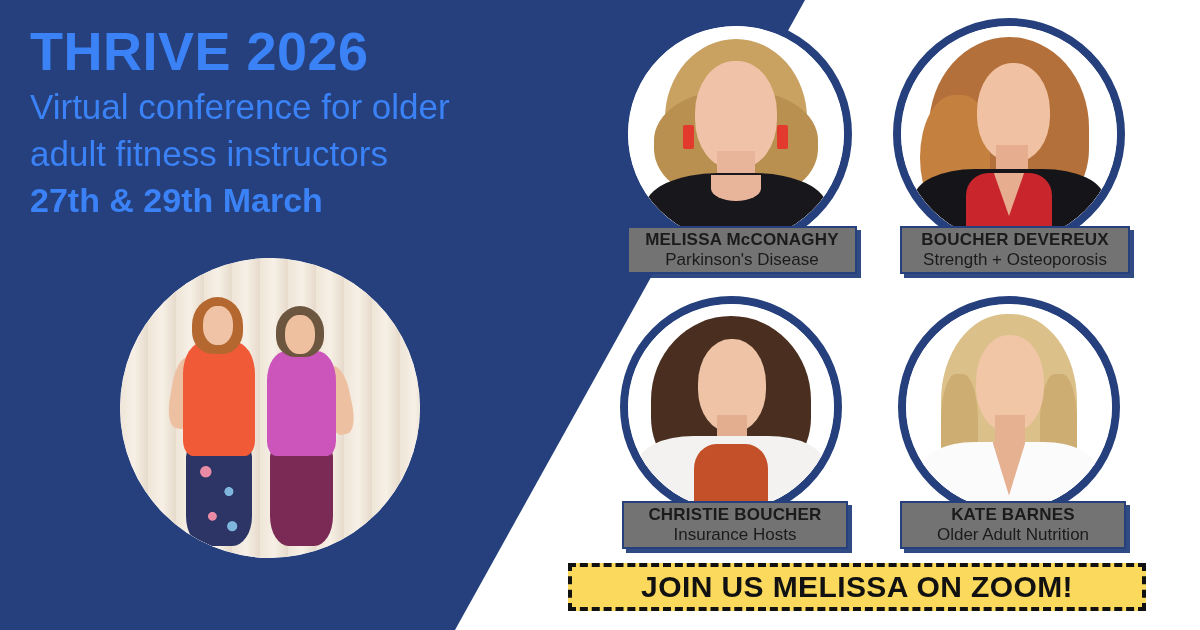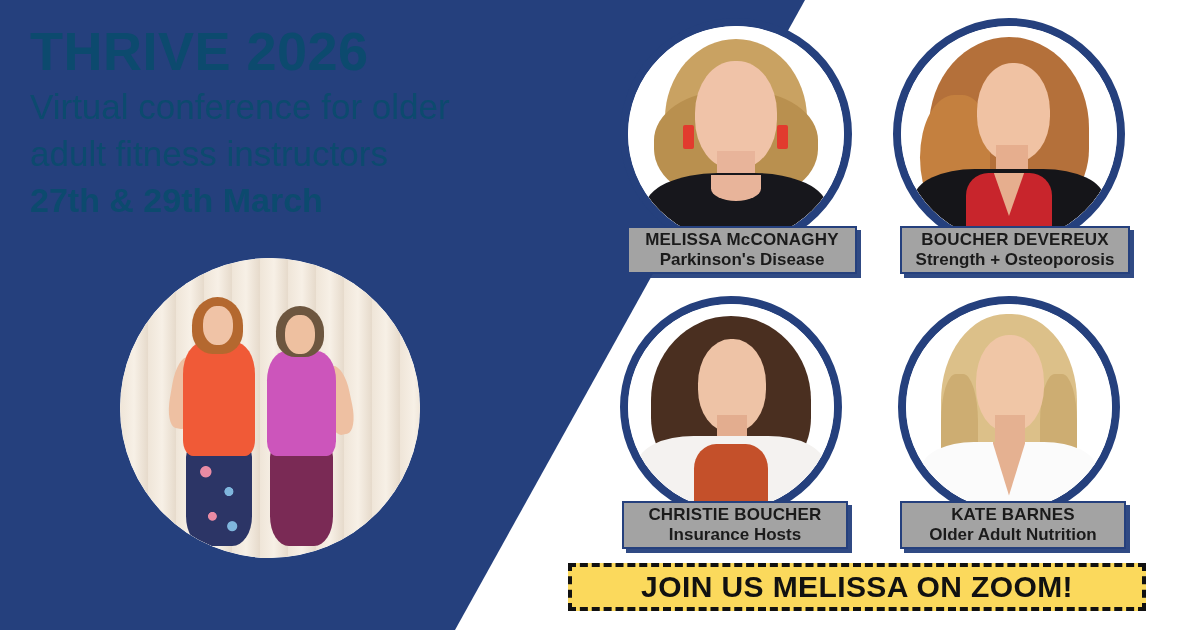--- a/index.html
+++ b/index.html
@@ -18,21 +18,21 @@
   }
   .bg-navy{
     position:absolute;inset:0;
     background:#25407D;
     clip-path:polygon(0 0, 805px 0, 455px 630px, 0 630px);
   }
 
   
   .headline{
     position:absolute;left:30px;top:24px;width:580px;
-    color:#0c4a6e;
+    color:#3b82f6;
   }
   .headline .t1{
     font-size:54px;font-weight:bold;letter-spacing:0.5px;
     line-height:1.02;margin:0 0 8px 0;
   }
   .headline .t2{
     font-size:35px;font-weight:normal;line-height:1.16;
     margin:0 0 6px 0;
   }
   .headline .t3{
@@ -47,36 +47,36 @@
   .portrait.ringed{
     border:8px solid #25407D;
     box-sizing:border-box;
   }
   .photo{
     position:absolute;inset:0;overflow:hidden;border-radius:50%;
   }
 
   
   .plate{
-    position:absolute;background:#a3a3a3;
+    position:absolute;background:#737373;
     box-sizing:border-box;
     display:flex;flex-direction:column;align-items:center;
     justify-content:center;
     text-align:center;
     color:#1b1b1b;
   }
   .plate.bordered{
     border:2px solid #25407D;
     box-shadow:4px 4px 0 rgba(37,64,125,0.95);
   }
   .plate .pname{
     font-size:17px;font-weight:bold;letter-spacing:0.2px;line-height:1.15;
   }
   .plate .prole{
-    font-size:17px;font-weight:700;line-height:1.2;margin-top:1px;
+    font-size:17px;font-weight:400;line-height:1.2;margin-top:1px;
   }
   .plate.host{
     border:none;box-shadow:none;
   }
   .plate.host .pname{font-size:22px;}
   .plate.host .prole{font-size:22px;}
 
   
   .cta{
     position:absolute;left:568px;top:563px;width:578px;height:48px;

